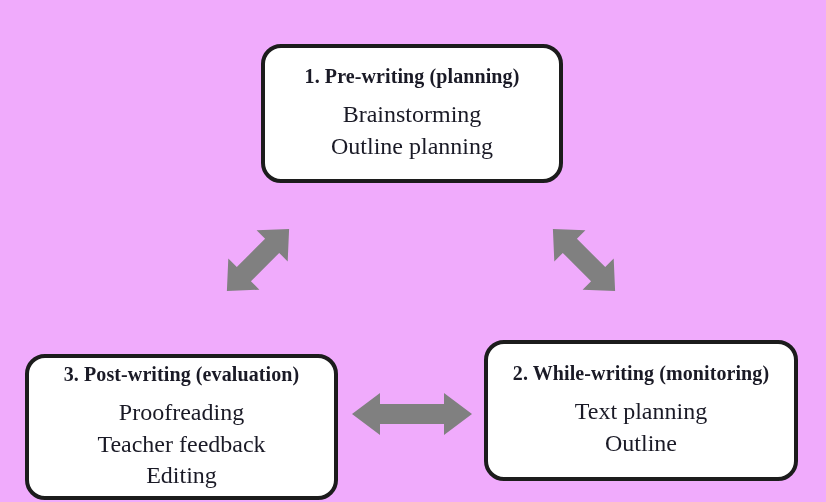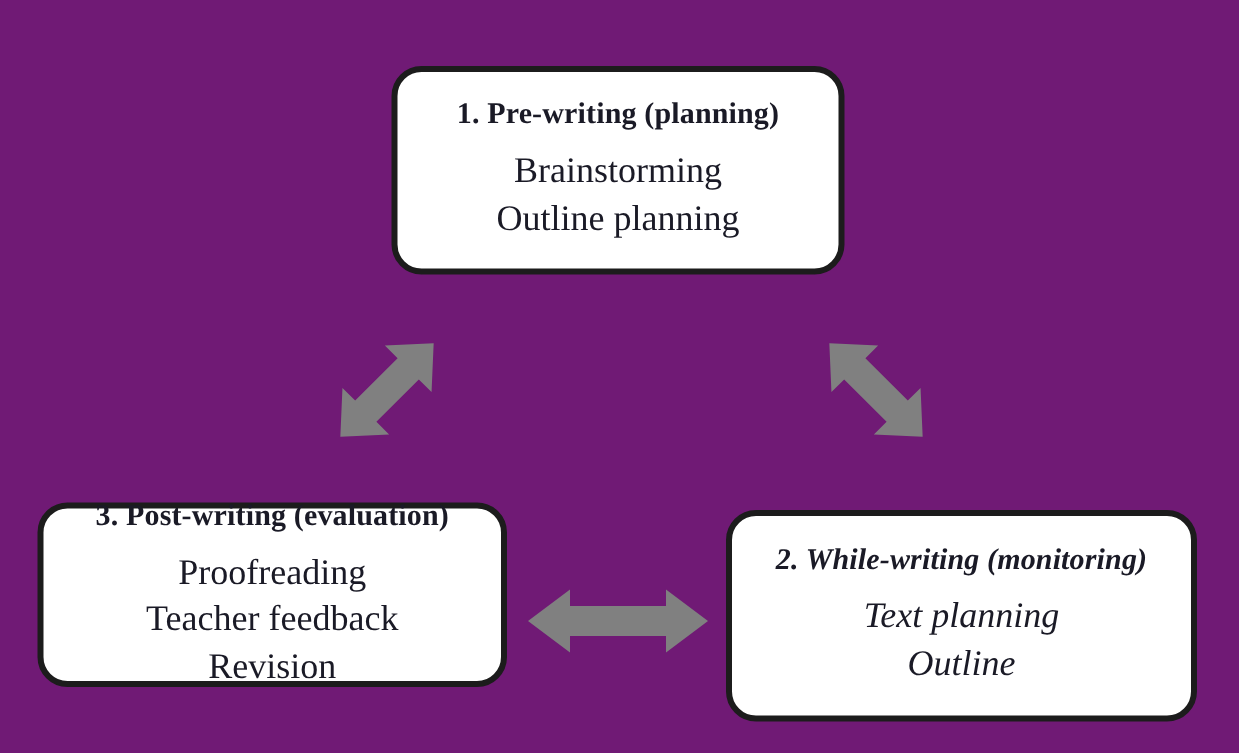--- a/index.html
+++ b/index.html
@@ -7,21 +7,21 @@
     padding: 0;
     background: #ffffff;
   }
   body {
     font-family: "Liberation Serif", "DejaVu Serif", serif;
   }
   #canvas {
     position: relative;
     width: 826px;
     height: 502px;
-    background: #701a75;
+    background: #f0abfc;
     overflow: hidden;
   }
 
   .node {
     position: absolute;
     box-sizing: border-box;
     background: #ffffff;
     border: 4px solid #1c1c1c;
     border-radius: 20px;
     display: flex;
@@ -42,22 +42,22 @@
     margin-top: 11px;
     font-size: 24px;
     line-height: 1.32;
   }
   .node-item {
     white-space: nowrap;
   }
 
   
   #node-prewriting   { left: 261px; top: 44px;  width: 302px; height: 139px; }
-  #node-postwriting  { left: 25px;  top: 335px; width: 313px; height: 123px; }
-  #node-whilewriting { left: 484px; top: 340px; width: 314px; height: 141px; font-style: italic; }
+  #node-postwriting  { left: 25px;  top: 354px; width: 313px; height: 146px; }
+  #node-whilewriting { left: 484px; top: 340px; width: 314px; height: 141px; }
 
   
   .arrow {
     position: absolute;
   }
   .arrow svg { display: block; }
 
   #arrow-post-pre   { left: 208px; top: 210px; width: 100px; height: 100px; }
   #arrow-pre-while  { left: 534px; top: 210px; width: 100px; height: 100px; }
   #arrow-post-while { left: 350px; top: 390px; width: 124px; height: 48px; }
@@ -73,21 +73,21 @@
       <div class="node-item">Brainstorming</div>
       <div class="node-item">Outline planning</div>
     </div>
   </div>
 
   <div class="node" id="node-postwriting">
     <div class="node-title">3. Post-writing (evaluation)</div>
     <div class="node-items">
       <div class="node-item">Proofreading</div>
       <div class="node-item">Teacher feedback</div>
-      <div class="node-item">Revision</div>
+      <div class="node-item">Editing</div>
     </div>
   </div>
 
   <div class="node" id="node-whilewriting">
     <div class="node-title">2. While-writing (monitoring)</div>
     <div class="node-items">
       <div class="node-item">Text planning</div>
       <div class="node-item">Outline</div>
     </div>
   </div>

